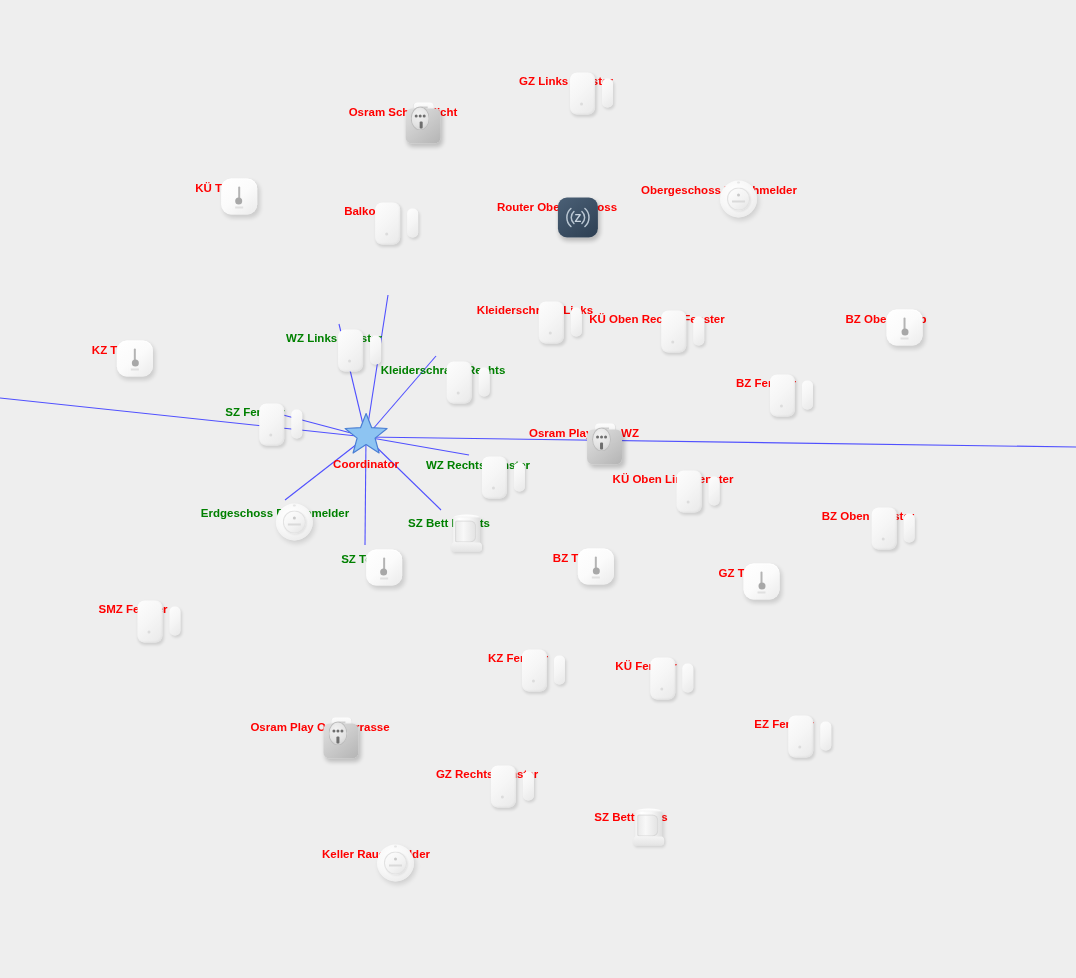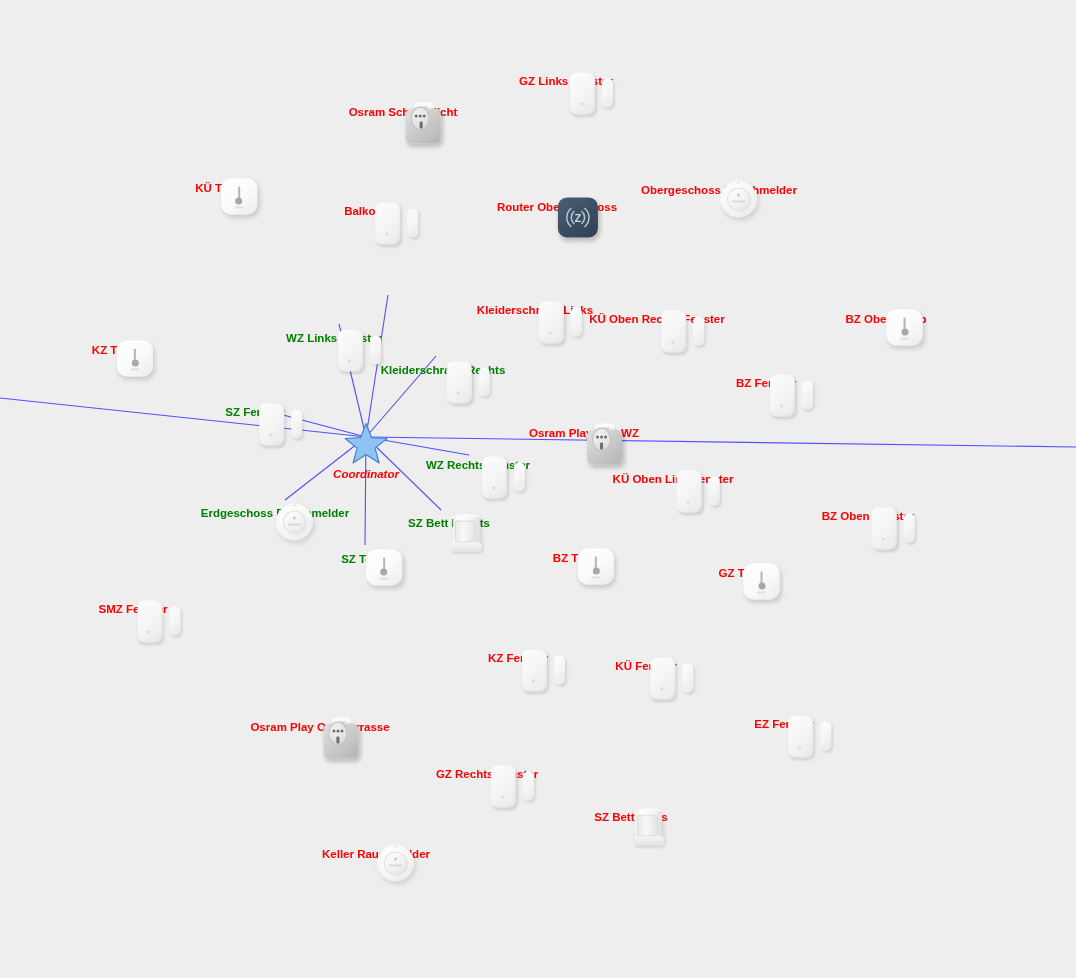--- a/index.html
+++ b/index.html
@@ -448,21 +448,21 @@
         <div class="node-label lbl-red">GZ Rechts Fenster</div>
       </div>
       <div class="node" style="left: 631px; top: 815px;">
         <div class="node-icon"><span class="ic-motion"><span class="cap"></span><span class="barrel"></span><span class="lens"></span><span class="base"></span></span></div>
         <div class="node-label lbl-red">SZ Bett Links</div>
       </div>
       <div class="node" style="left: 376px; top: 852px;">
         <div class="node-icon"><span class="ic-smoke"><span class="outer"></span><span class="notch"></span><span class="inner"></span><span class="led"></span><span class="grill"></span></span></div>
         <div class="node-label lbl-red">Keller Rauchmelder</div>
       </div>
-      <div class="coordinator-node" style="left: 366px; top: 451px; font-style: italic;">
+      <div class="coordinator-node" style="left: 366px; top: 441px;">
         <span class="star-wrap"><svg width="46" height="44" viewBox="0 0 46 44">
             <polygon points="23,2 28.6,16.2 44,17 32,26.6 36,41.5 23,33 10,41.5 14,26.6 2,17 17.4,16.2" fill="#8dc4f2" stroke="#4a7fd4" stroke-width="1.2" stroke-linejoin="round"></polygon>
           </svg></span>
         <span class="node-label lbl-red">Coordinator</span>
       </div>
     </div>
 
 </div>
 
 </body></html>

